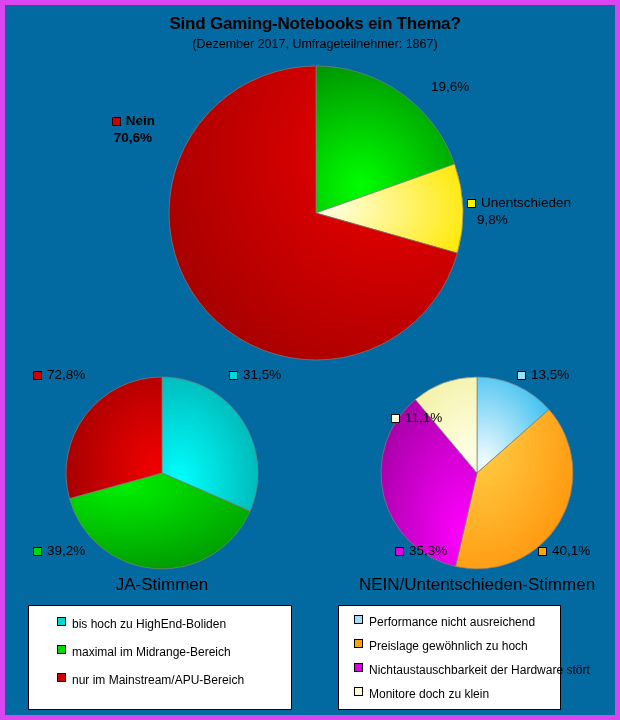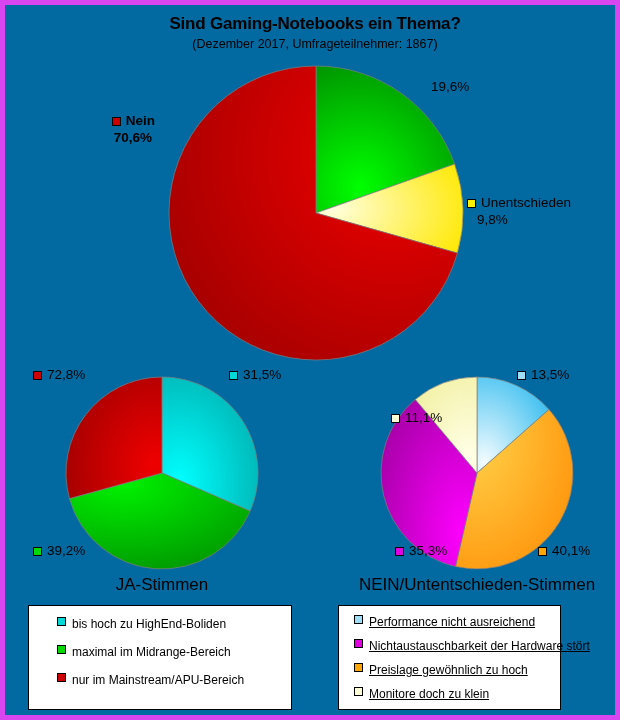--- a/index.html
+++ b/index.html
@@ -82,21 +82,21 @@
   .legend-row {
     display: flex;
     align-items: flex-start;
     font-size: 12px;
     white-space: nowrap;
   }
   .legend-row .sw { margin-right: 6px; flex: 0 0 auto; }
 
   #legend-left { left: 23px; top: 600px; width: 264px; height: 105px; padding: 11px 0 0 28px; }
   #legend-left .legend-row { height: 28px; }
-  #legend-right { left: 333px; top: 600px; width: 223px; height: 105px; padding: 9px 0 8px 15px; text-decoration: underline; }
+  #legend-right { left: 333px; top: 600px; width: 223px; height: 105px; padding: 9px 0 8px 15px; }
   #legend-right .legend-row { height: 24px; }
 </style>
 </head>
 <body>
 
 <div id="page">
 
   <div id="chart-title">Sind Gaming-Notebooks ein Thema?</div>
   <div id="chart-subtitle">(Dezember 2017, Umfrageteilnehmer: 1867)</div>
 
@@ -225,26 +225,26 @@
         <span class="sw" style="background: rgb(204, 0, 0);"></span>
         <span>nur im Mainstream/APU-Bereich</span>
       </div>
     </div>
   <div class="legend-box" id="legend-right">
       <div class="legend-row">
         <span class="sw" style="background: rgb(159, 222, 247);"></span>
         <span>Performance nicht ausreichend</span>
       </div>
       <div class="legend-row">
+        <span class="sw" style="background: rgb(255, 165, 0);"></span>
+        <span>Preislage gewöhnlich zu hoch</span>
+      </div>
+      <div class="legend-row">
         <span class="sw" style="background: rgb(224, 0, 224);"></span>
         <span>Nichtaustauschbarkeit der Hardware stört</span>
       </div>
       <div class="legend-row">
-        <span class="sw" style="background: rgb(255, 165, 0);"></span>
-        <span>Preislage gewöhnlich zu hoch</span>
-      </div>
-      <div class="legend-row">
         <span class="sw" style="background: rgb(255, 255, 216);"></span>
         <span>Monitore doch zu klein</span>
       </div>
     </div>
 
 </div>
 
 </body></html>

